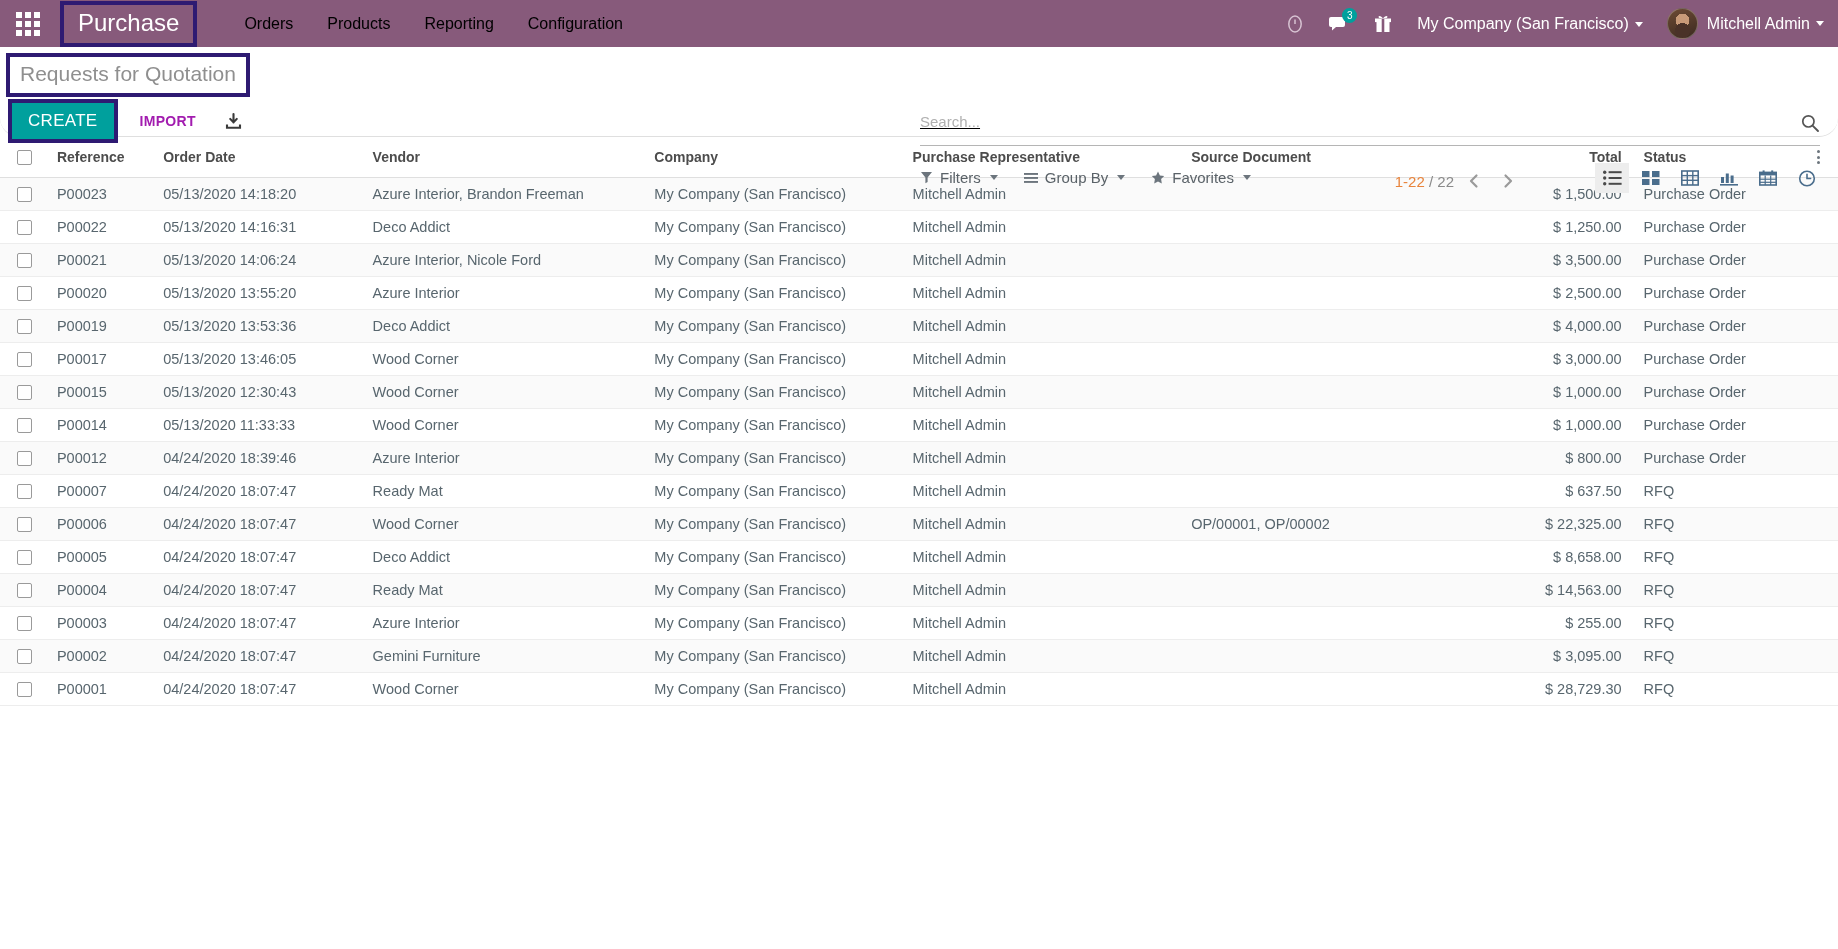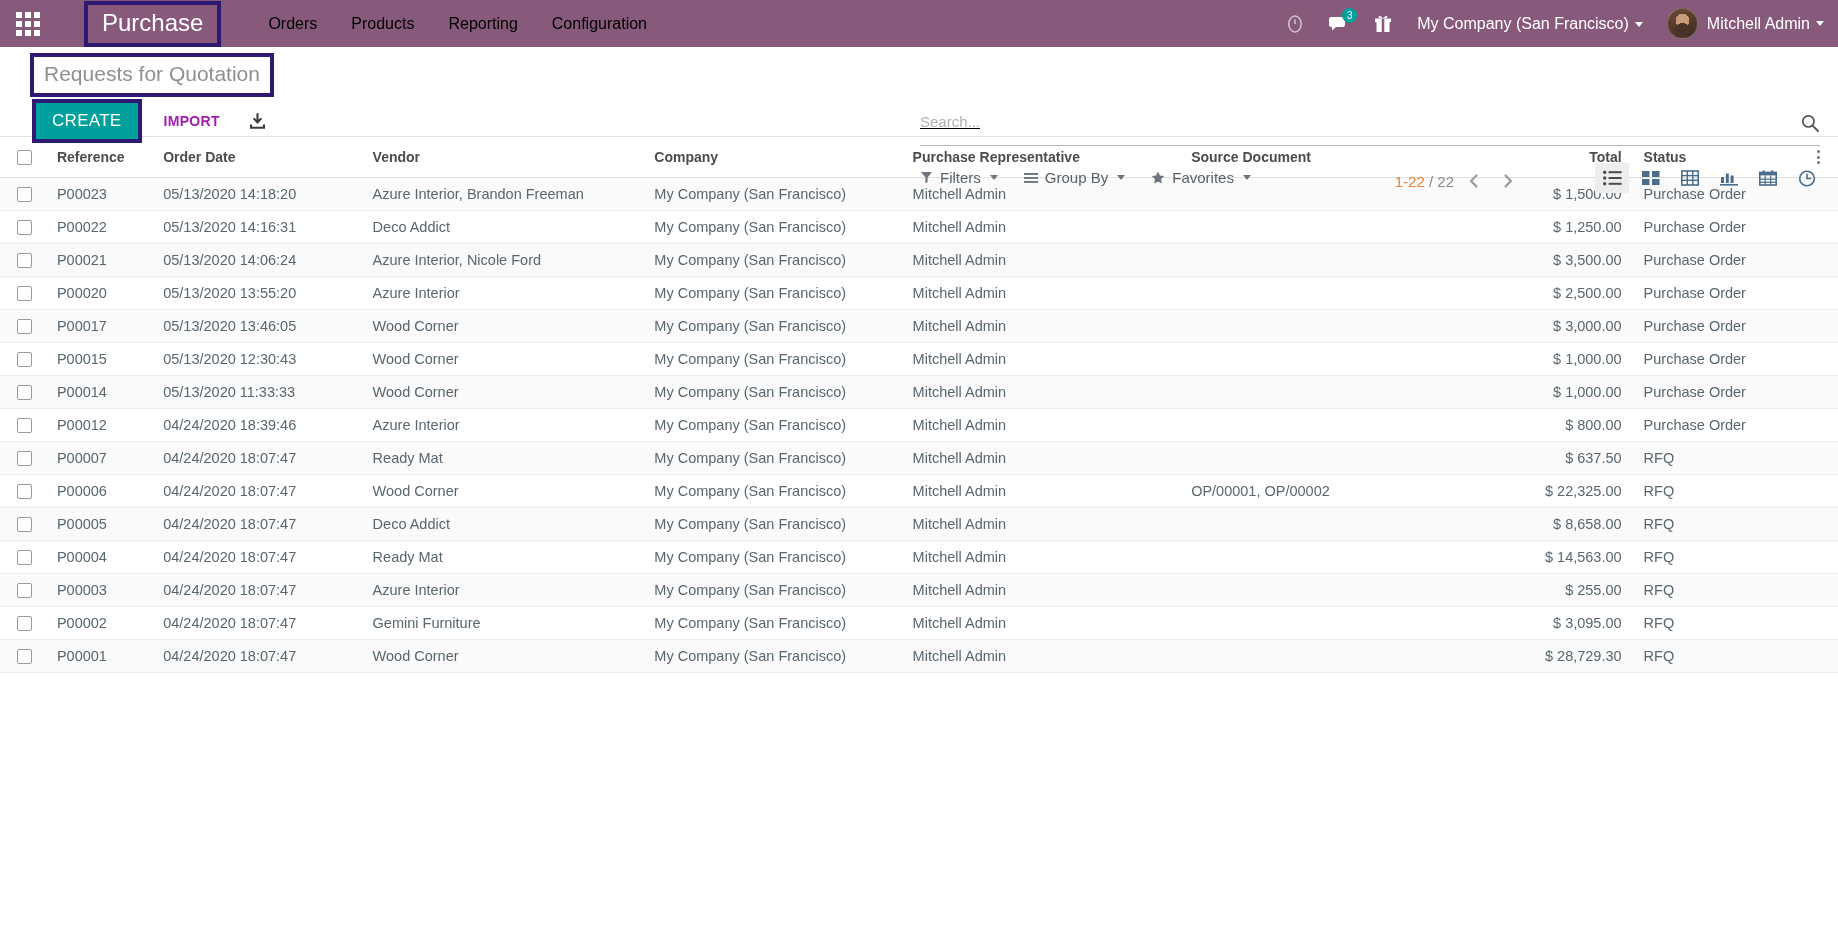--- a/index.html
+++ b/index.html
@@ -38,21 +38,21 @@
     position: relative;
   }
   .brand {
     font-size: 24px;
     line-height: 1;
     padding: 6px 14px 8px 14px;
     font-weight: 400;
     color: #ffffff;
     white-space: nowrap;
   }
-  .hl-box { outline: 4px solid #2e1a72; outline-offset: 0px; margin-left: 24px; }
+  .hl-box { outline: 4px solid #2e1a72; outline-offset: 0px; }
 
   .nav-menu {
     display: flex;
     margin-left: 34px;
     gap: 0px;
   }
   .nav-menu .nav-item {
     padding: 0 17px;
     line-height: 47px;
     font-size: 16px;
@@ -112,20 +112,21 @@
     border: 1px solid rgba(255,255,255,.25);
   }
   .user-name { font-size: 16px; white-space: nowrap; }
 
   
   .control-panel {
     background: #fff;
     border-bottom: 1px solid #dfdfdf;
     position: relative;
     height: 90px;
+    border-radius: 19px;
   }
   .bc-wrap {
     position: absolute;
     left: 10px; top: 10px;
   }
   .breadcrumb {
     font-size: 21px;
     color: #8f8f8f;
     padding: 5px 10px 7px 10px;
     white-space: nowrap;
@@ -547,20 +548,34 @@
           <td class="col-rep">Mitchell Admin</td>
           <td class="col-src"></td>
           <td class="col-tot">$ 2,500.00</td>
           <td class="col-sta">Purchase Order</td>
           <td class="col-opt"></td>
         </tr>
         <tr>
           <td class="col-cb">
             <span class="cb"></span>
           </td>
+          <td class="col-ref">P00019</td>
+          <td class="col-date">05/13/2020 13:53:36</td>
+          <td class="col-vend">Deco Addict</td>
+          <td class="col-comp">My Company (San Francisco)</td>
+          <td class="col-rep">Mitchell Admin</td>
+          <td class="col-src"></td>
+          <td class="col-tot">$ 4,000.00</td>
+          <td class="col-sta">Purchase Order</td>
+          <td class="col-opt"></td>
+        </tr>
+        <tr>
+          <td class="col-cb">
+            <span class="cb"></span>
+          </td>
           <td class="col-ref">P00017</td>
           <td class="col-date">05/13/2020 13:46:05</td>
           <td class="col-vend">Wood Corner</td>
           <td class="col-comp">My Company (San Francisco)</td>
           <td class="col-rep">Mitchell Admin</td>
           <td class="col-src"></td>
           <td class="col-tot">$ 3,000.00</td>
           <td class="col-sta">Purchase Order</td>
           <td class="col-opt"></td>
         </tr>

